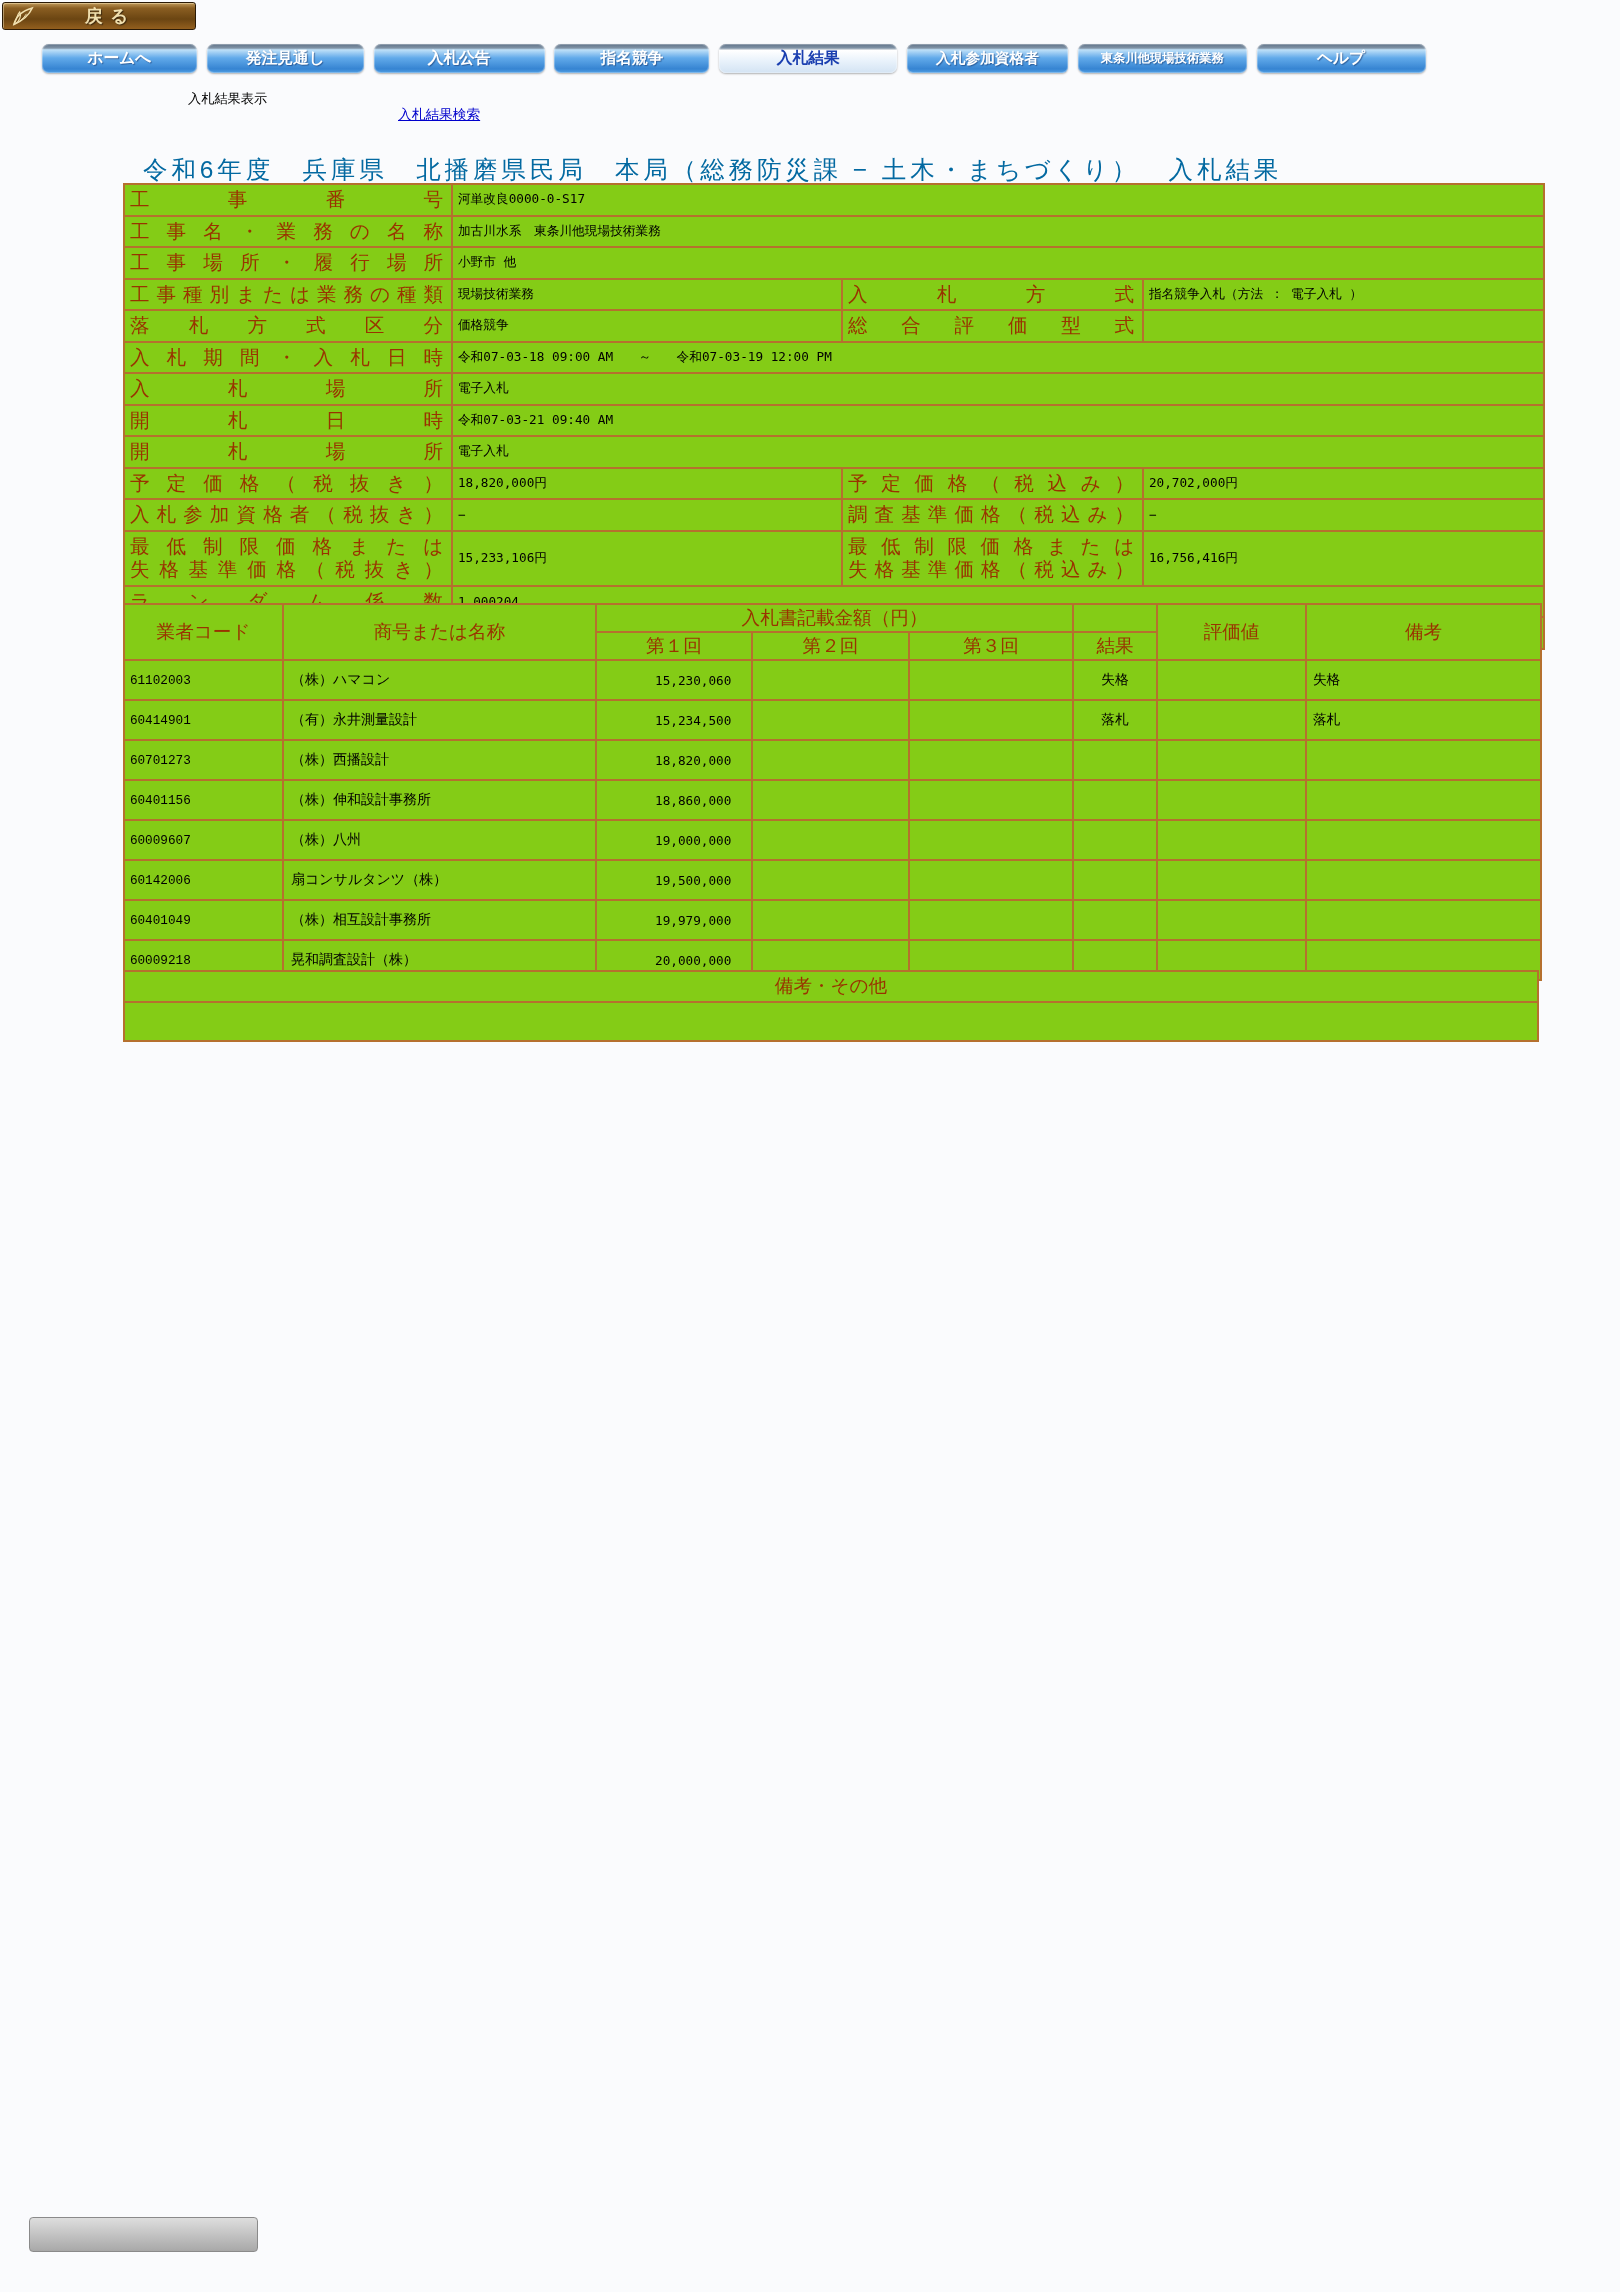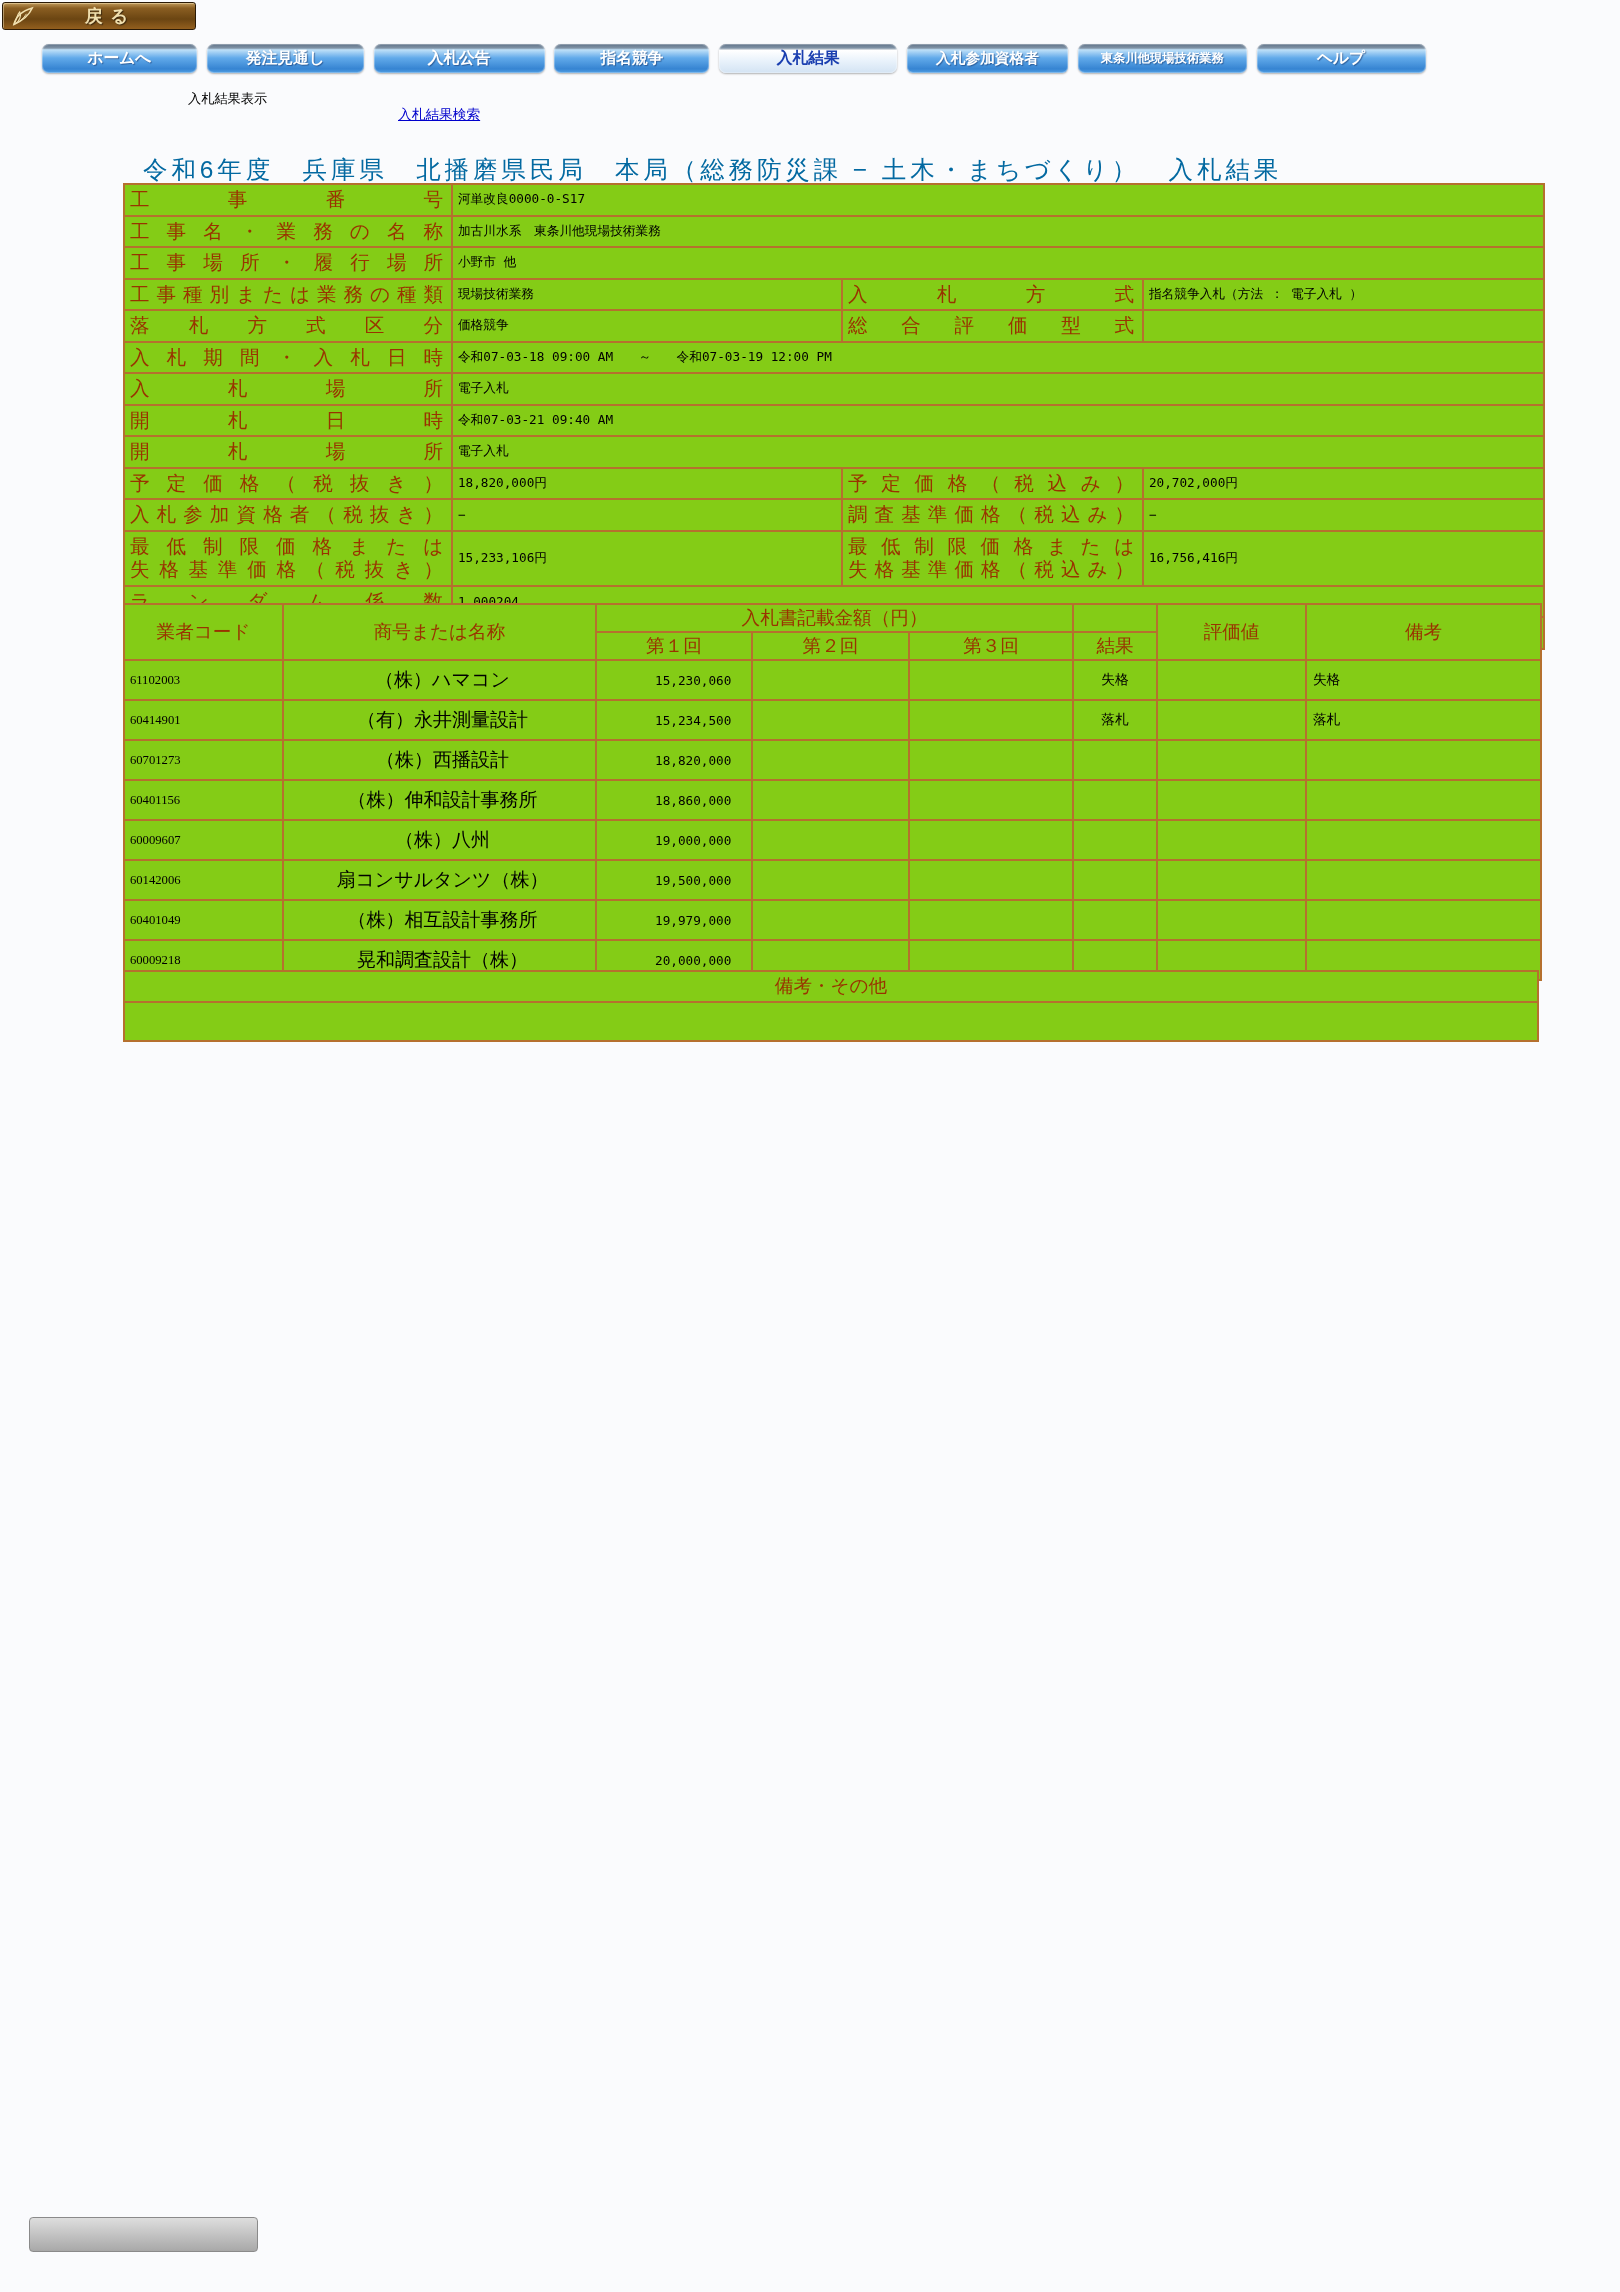--- a/index.html
+++ b/index.html
@@ -64,22 +64,22 @@
   .details-table{position:absolute;left:123px;top:183px;width:1420px;}
   .details-table td{height:25.5px;}
   .details-table tr.row-tall td{height:49px;}
   
   .bidders-table{position:absolute;left:123px;top:603px;width:1416px;}
   .bh{
     color:#993300;font-size:18.6px;font-weight:normal;
     text-align:center;vertical-align:middle;height:24.5px;padding:0 2px;
   }
   .bidders-table td.bcell{height:36px;vertical-align:middle;}
-  .bid-code{font-family:Liberation Serif, serif;font-size:12.7px;padding-left:4.9px;}
-  .bid-name{font-size:19px;padding-left:6.9px;text-align:center;}
+  .bid-code{font-family:Liberation Mono, monospace;font-size:12.7px;padding-left:4.9px;}
+  .bid-name{font-size:14px;padding-left:6.9px;}
   .bid-amt{font-family:"DejaVu Sans Mono",monospace;font-size:12.7px;text-align:right;padding-right:19.6px;}
   .bid-result{font-size:13.7px;text-align:center;}
   .bid-eval{font-size:13.7px;}
   .bid-note{font-size:13.7px;padding-left:5.9px;}
   
   .remarks-table{position:absolute;left:123px;top:970px;width:1416px;}
   .remarks-head{
     color:#993300;font-size:18.6px;text-align:center;height:26.5px;vertical-align:middle;
   }
   .remarks-body{height:35px;font-size:13.7px;padding-left:5.9px;}

